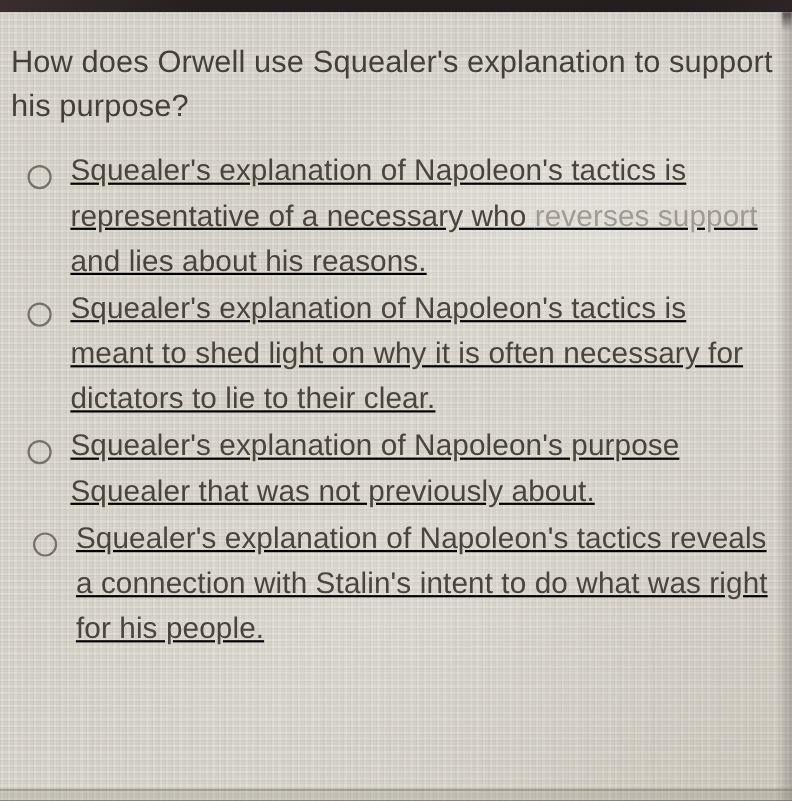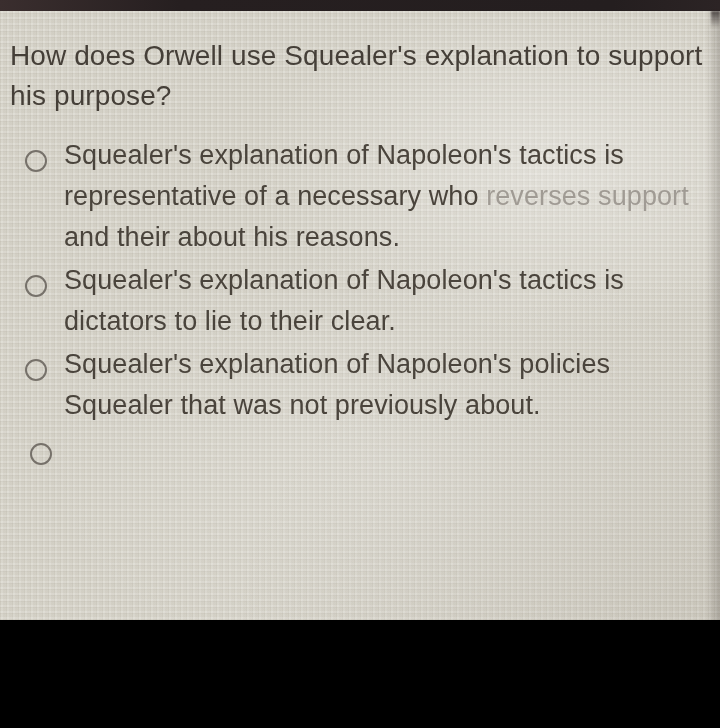--- a/index.html
+++ b/index.html
@@ -3,21 +3,21 @@
 <meta charset="utf-8">
 <style>
   html, body {
     margin: 0;
     padding: 0;
     background: #000;
   }
   .screen {
     position: relative;
     width: 720px;
-    height: 620px;
+    height: 728px;
     overflow: hidden;
     font-family: "Liberation Sans", sans-serif;
     
     background:
       linear-gradient(90deg, rgba(0,0,0,0) 706px, rgba(62,55,50,0.22) 719px),
       radial-gradient(420px 240px at 76% 27%, rgba(255,255,255,0.30), rgba(255,255,255,0) 70%),
       radial-gradient(520px 320px at 55% 75%, rgba(255,255,255,0.14), rgba(255,255,255,0) 70%),
       radial-gradient(700px 500px at 100% 100%, rgba(110,100,85,0.10), rgba(0,0,0,0) 70%),
       repeating-linear-gradient(0deg, rgba(150,145,130,0.13) 0 1px, rgba(255,255,255,0.10) 1px 3px, rgba(150,145,130,0.05) 3px 6px),
       repeating-linear-gradient(90deg, rgba(150,145,130,0.13) 0 1px, rgba(255,255,255,0.09) 1px 3px, rgba(150,145,130,0.05) 3px 6px),
@@ -50,20 +50,21 @@
     left: 0;
     top: 135px;
     right: 0;
   }
   .option {
     display: flex;
     align-items: flex-start;
     padding-left: 25px;
     margin-bottom: 2px;
     cursor: pointer;
+    text-decoration: underline;
   }
   .option.indent-more { padding-left: 30px; }
   .radio {
     flex: 0 0 auto;
     width: 22px;
     height: 22px;
     box-sizing: border-box;
     border: 2.5px solid #76716a;
     border-radius: 50%;
     margin-top: 15px;
@@ -106,42 +107,48 @@
     <div class="line">his purpose?</div>
   </div>
 
   <div class="options" role="radiogroup">
 
     <div class="option" role="radio" aria-checked="false">
       <span class="radio"></span>
       <div class="option-text">
         <div class="line">Squealer's explanation of Napoleon's tactics is</div>
         <div class="line"><span>representative of a necessary who </span><span class="faded">reverses support</span></div>
-        <div class="line">and their about his reasons.</div>
+        <div class="line">and lies about his reasons.</div>
       </div>
     </div>
 
     <div class="option" role="radio" aria-checked="false">
       <span class="radio"></span>
       <div class="option-text">
         <div class="line">Squealer's explanation of Napoleon's tactics is</div>
+        <div class="line">meant to shed light on why it is often necessary for</div>
         <div class="line">dictators to lie to their clear.</div>
       </div>
     </div>
 
     <div class="option" role="radio" aria-checked="false">
       <span class="radio"></span>
       <div class="option-text">
-        <div class="line">Squealer's explanation of Napoleon's policies</div>
+        <div class="line">Squealer's explanation of Napoleon's purpose</div>
         <div class="line">Squealer that was not previously about.</div>
       </div>
     </div>
 
     <div class="option indent-more" role="radio" aria-checked="false">
       <span class="radio"></span>
+      <div class="option-text">
+        <div class="line">Squealer's explanation of Napoleon's tactics reveals</div>
+        <div class="line">a connection with Stalin's intent to do what was right</div>
+        <div class="line">for his people.</div>
+      </div>
     </div>
 
   </div>
 
   <div class="bottom-line"></div>
   <div class="bottom-strip"></div>
 
 </div>
 
 </body></html>

